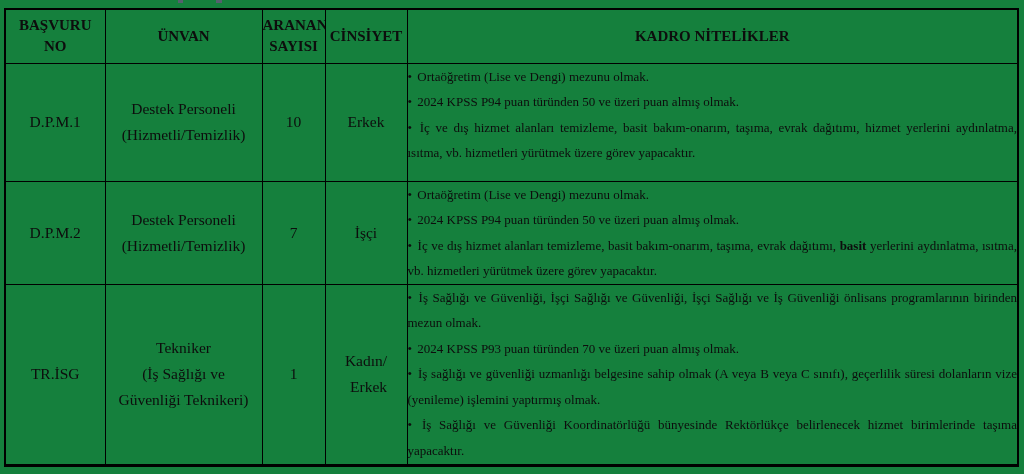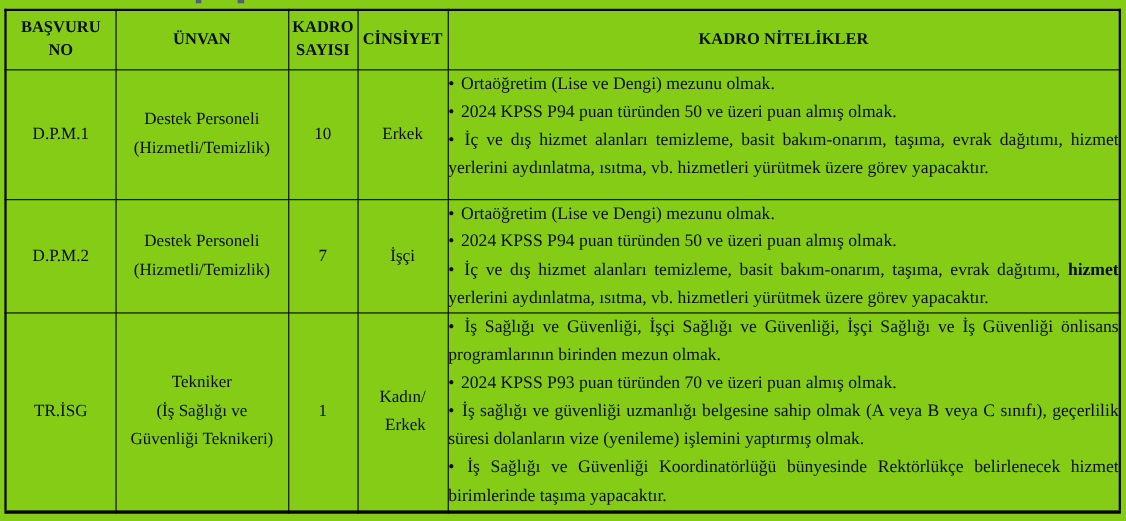--- a/index.html
+++ b/index.html
@@ -11,21 +11,21 @@
     width: 1024px;
     height: 474px;
     overflow: hidden;
     font-family: "Liberation Serif", serif;
     color: #0d0d0d;
   }
   .page {
     position: relative;
     width: 1024px;
     height: 474px;
-    background: #84cc16;
+    background: #15803d;
   }
   
   .fragment {
     position: absolute;
     top: 0;
     height: 3px;
     background: #55606e;
   }
   .f1 { left: 178px; width: 5px; }
   .f2 { left: 216px; width: 6px; }
@@ -61,21 +61,21 @@
     font-size: 15.5px;
     line-height: 26px;
     text-align: center;
     vertical-align: middle;
   }
   td.c .gblock {
     display: inline-block;
     text-align: right;
   }
   td.nit {
-    font-size: 16px;
+    font-size: 13px;
     line-height: 25.5px;
     text-align: justify;
     vertical-align: top;
     padding: 0 4px 0 6px;
   }
   td.nit0 { padding-top: 7px; }
   td.nit1 { padding-top: 1px; }
   td.nit2 { padding-top: 3px; margin-top: 19px; }
   .nl { text-align: justify; }
   .bm { padding-right: 2px; }
@@ -100,21 +100,21 @@
     <tbody>
         <tr class="hdr">
       <th>
             <div>BAŞVURU</div>
             <div>NO</div>
           </th>
       <th>
             <div>ÜNVAN</div>
           </th>
       <th>
-            <div>KADRO</div>
+            <div>ARANAN</div>
             <div>SAYISI</div>
           </th>
       <th>
             <div>CİNSİYET</div>
           </th>
       <th>
             <div>KADRO NİTELİKLER</div>
           </th>
     </tr>
 
@@ -137,21 +137,21 @@
       <td class="c">D.P.M.2</td>
       <td class="c">
             <div>Destek Personeli</div>
             <div>(Hizmetli/Temizlik)</div>
           </td>
       <td class="c">7</td>
       <td class="c"><span class="gblock"><div>İşçi</div></span></td>
       <td class="nit nit1">
             <div class="nl"><span class="bm">• </span><span>Ortaöğretim (Lise ve Dengi) mezunu olmak.</span></div>
             <div class="nl"><span class="bm">• </span><span>2024 KPSS P94 puan türünden 50 ve üzeri puan almış olmak.</span></div>
-            <div class="nl"><span class="bm">• </span><span>İç ve dış hizmet alanları temizleme, basit bakım-onarım, taşıma, evrak dağıtımı, </span><span class="bold">hizmet</span><span> yerlerini aydınlatma, ısıtma, vb. hizmetleri yürütmek üzere görev yapacaktır.</span></div>
+            <div class="nl"><span class="bm">• </span><span>İç ve dış hizmet alanları temizleme, basit bakım-onarım, taşıma, evrak dağıtımı, </span><span class="bold">basit</span><span> yerlerini aydınlatma, ısıtma, vb. hizmetleri yürütmek üzere görev yapacaktır.</span></div>
           </td>
     </tr>
 
     <tr class="r2">
       <td class="c">TR.İSG</td>
       <td class="c">
             <div>Tekniker</div>
             <div>(İş Sağlığı ve</div>
             <div>Güvenliği Teknikeri)</div>
           </td>

